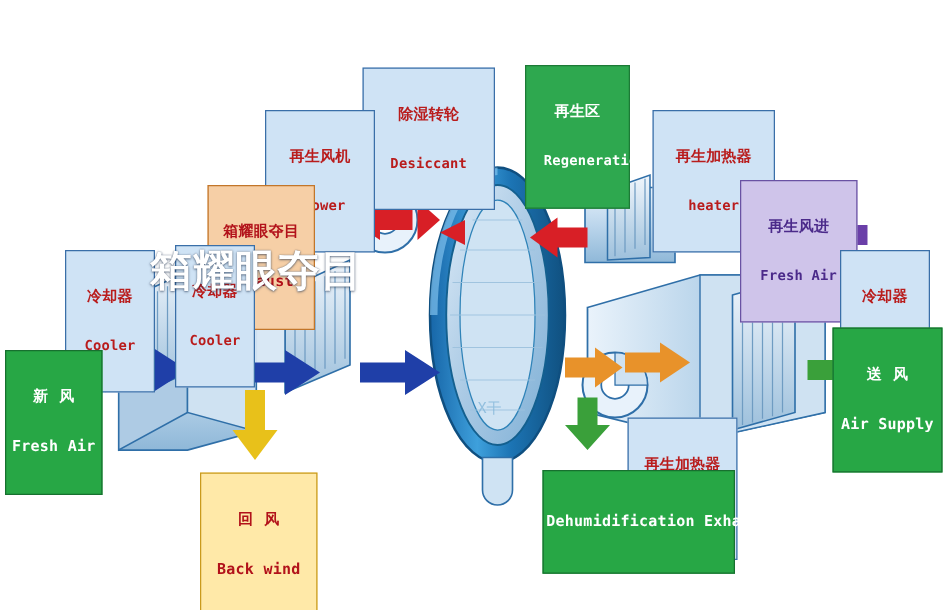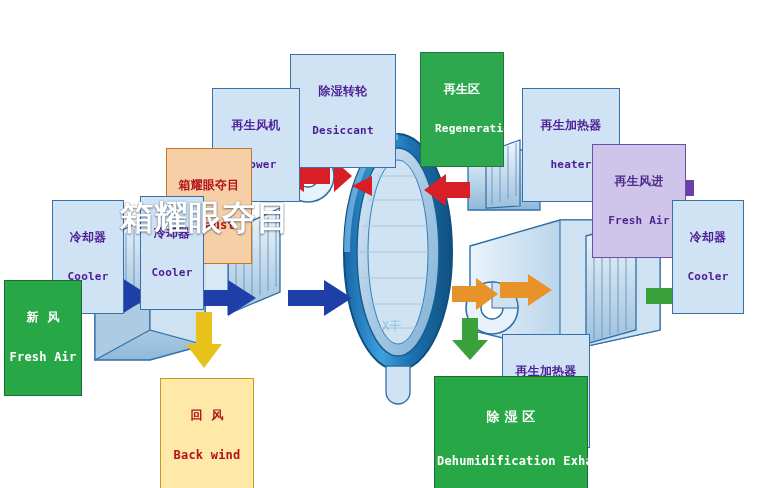--- a/index.html
+++ b/index.html
@@ -18,21 +18,21 @@
     line-height:1.12;
     white-space:pre;
     font-weight:bold;
     letter-spacing:0.2px;
   }
   .lbl .cn{display:block;font-family:"DejaVu Sans", sans-serif;}
   .lbl .en{display:block;font-family:"DejaVu Sans Mono", monospace;}
 
   
   .thm-orange{background:#f6cfa6;border:1px solid #c2762a;color:#b2121a;}
-  .thm-blue  {background:#cfe3f5;border:1px solid #3a6fa8;color:#4c1d95;}
+  .thm-blue  {background:#cfe3f5;border:1px solid #3a6fa8;color:#b91c1c;}
   .thm-green {background:#2ea84f;border:1px solid #1c7a36;color:#ffffff;}
   .thm-greenw{background:#27a745;border:1px solid #17702f;color:#ffffff;}
   .thm-purple{background:#cfc4ea;border:1px solid #6a52a3;color:#4b2a8a;}
   .thm-yellow{background:#ffe9a8;border:1px solid #c99a1d;color:#b2121a;}
 
   .watermark{
     position:absolute;
     left:120px; top:196px; width:520px;
     font-family:"DejaVu Sans", sans-serif;
     font-size:34px; font-weight:bold; color:#ffffff;
@@ -226,33 +226,36 @@
   <div class="lbl thm-blue" style="left:672px;top:200px;width:72px;padding:3px 2px;font-size:12px;">
     <span class="cn">冷却器</span>
     <span class="en" style="font-size:11px;">Cooler</span>
   </div>
 
   <div class="lbl thm-greenw" style="left:4px;top:280px;width:78px;padding:3px 2px;font-size:12px;">
     <span class="cn">新  风</span>
     <span class="en" style="font-size:12px;">Fresh Air</span>
   </div>
 
+  <div class="lbl thm-greenw" style="left:666px;top:262px;width:88px;padding:3px 2px;font-size:12px;">
+    <span class="cn">送  风</span>
+    <span class="en" style="font-size:12px;">Air Supply</span>
+  </div>
 
   <div class="lbl thm-yellow" style="left:160px;top:378px;width:94px;padding:3px 2px;font-size:12px;">
     <span class="cn">回  风</span>
     <span class="en" style="font-size:12px;">Back wind</span>
   </div>
 
   <div class="lbl thm-blue" style="left:502px;top:334px;width:88px;padding:3px 2px;font-size:12px;">
     <span class="cn">再生加热器</span>
     <span class="en" style="font-size:11px;">Blower</span>
   </div>
 
   <div class="lbl thm-greenw" style="left:434px;top:376px;width:154px;padding:4px 2px;font-size:13px;">
-    <span class="cn">除 湿 区</span>
     <span class="en" style="font-size:12px;line-height:1.2;">Dehumidification Exhaust</span>
   </div>
 
   <div class="watermark">
     <div>箱耀眼夺目</div>
   </div>
 
 </div>
 
 </body></html>

